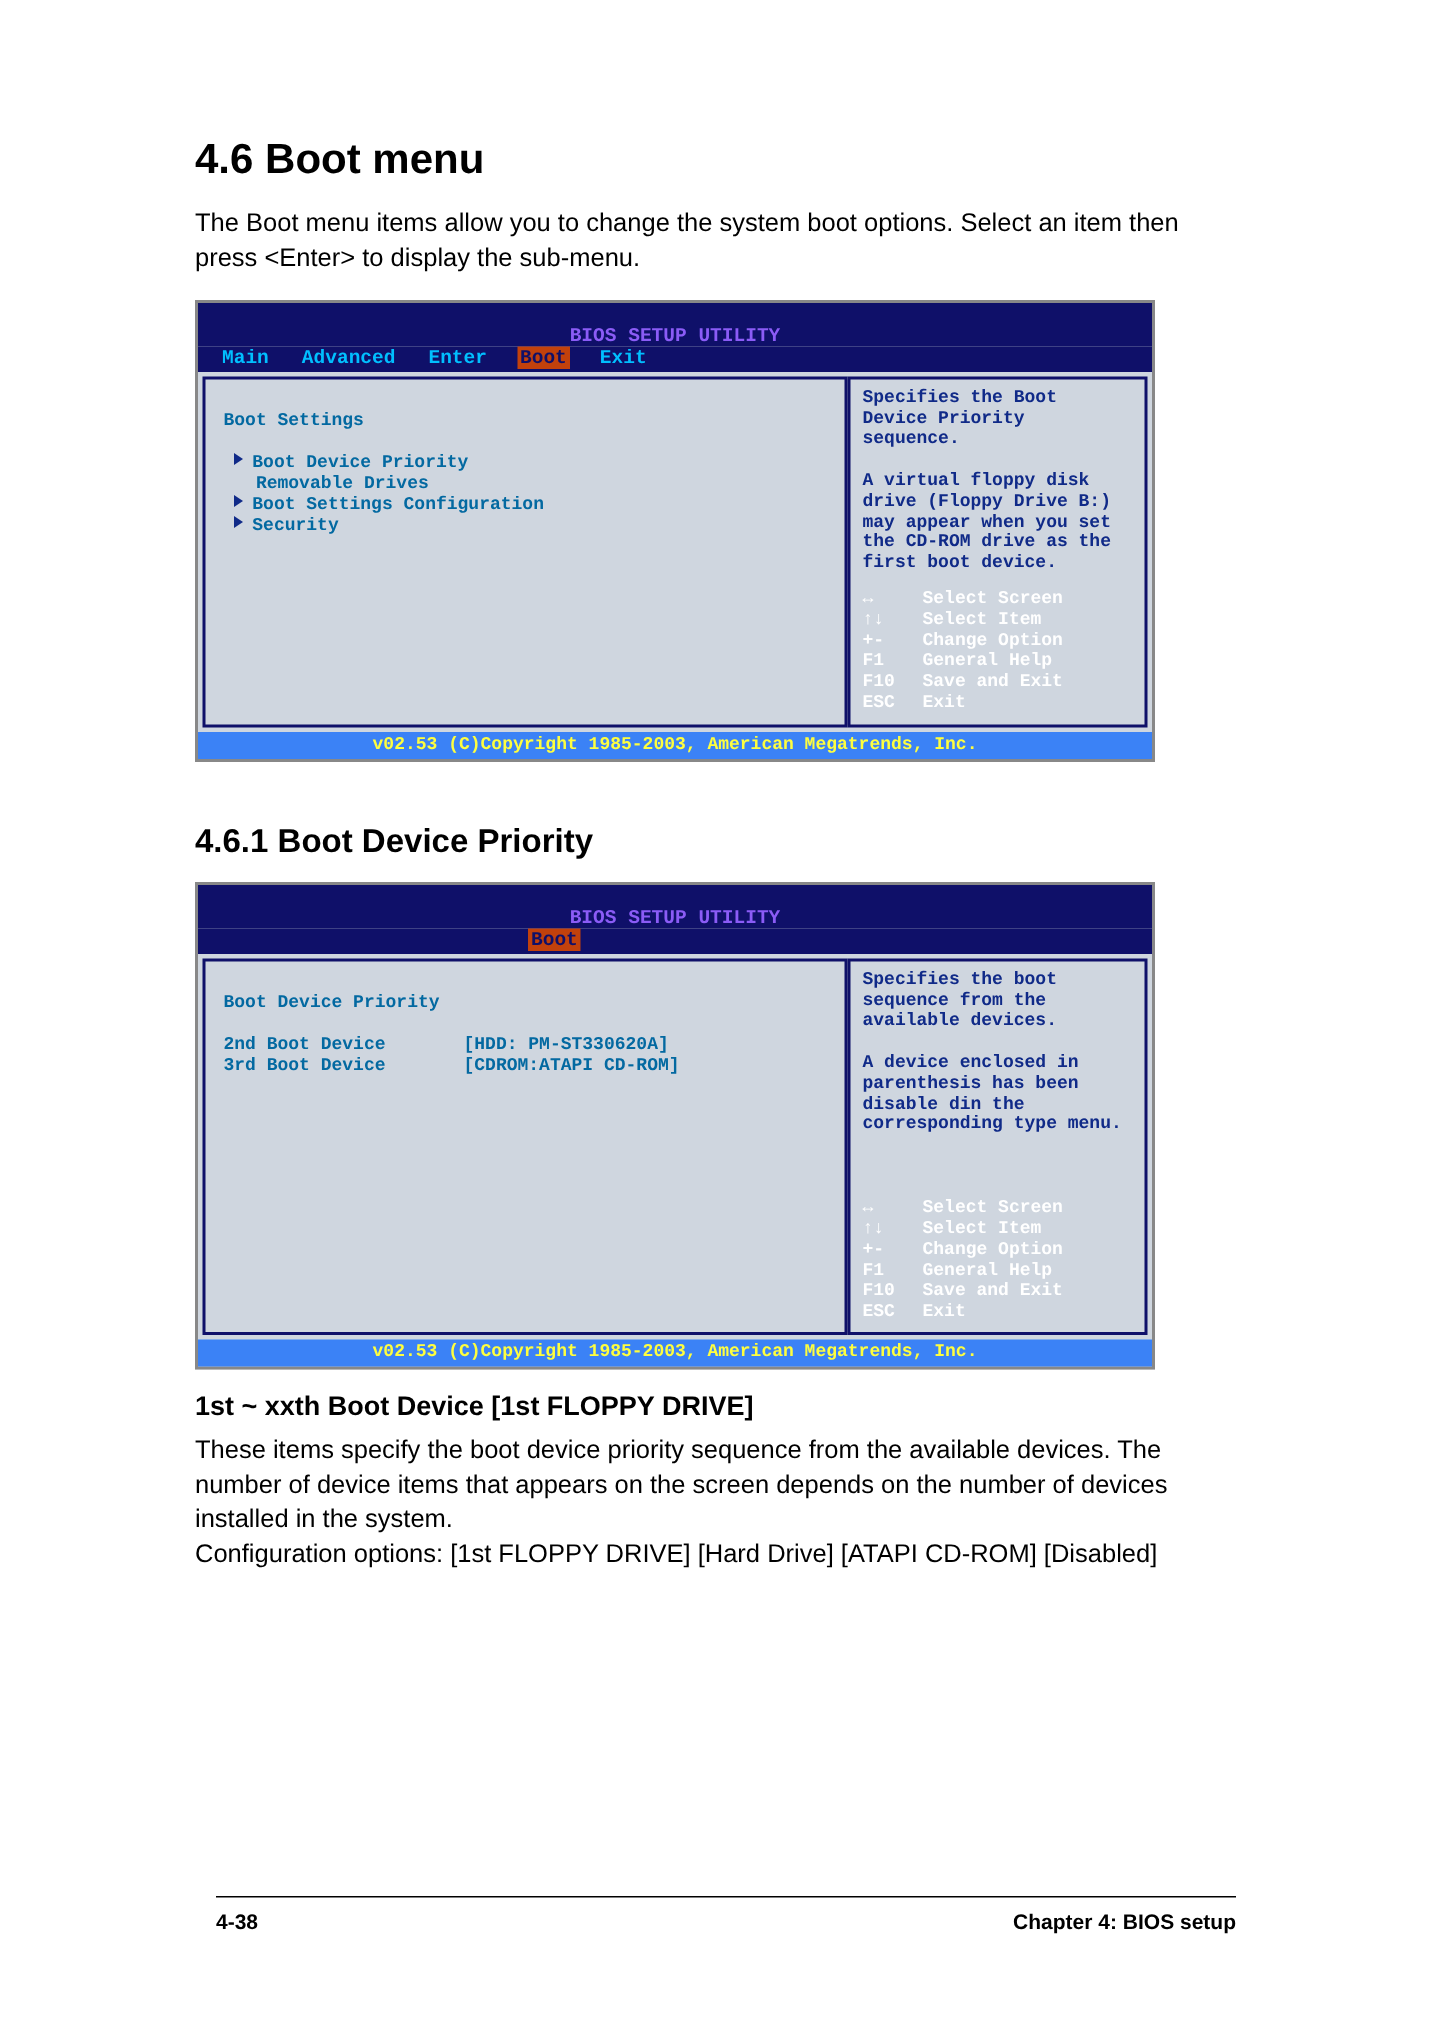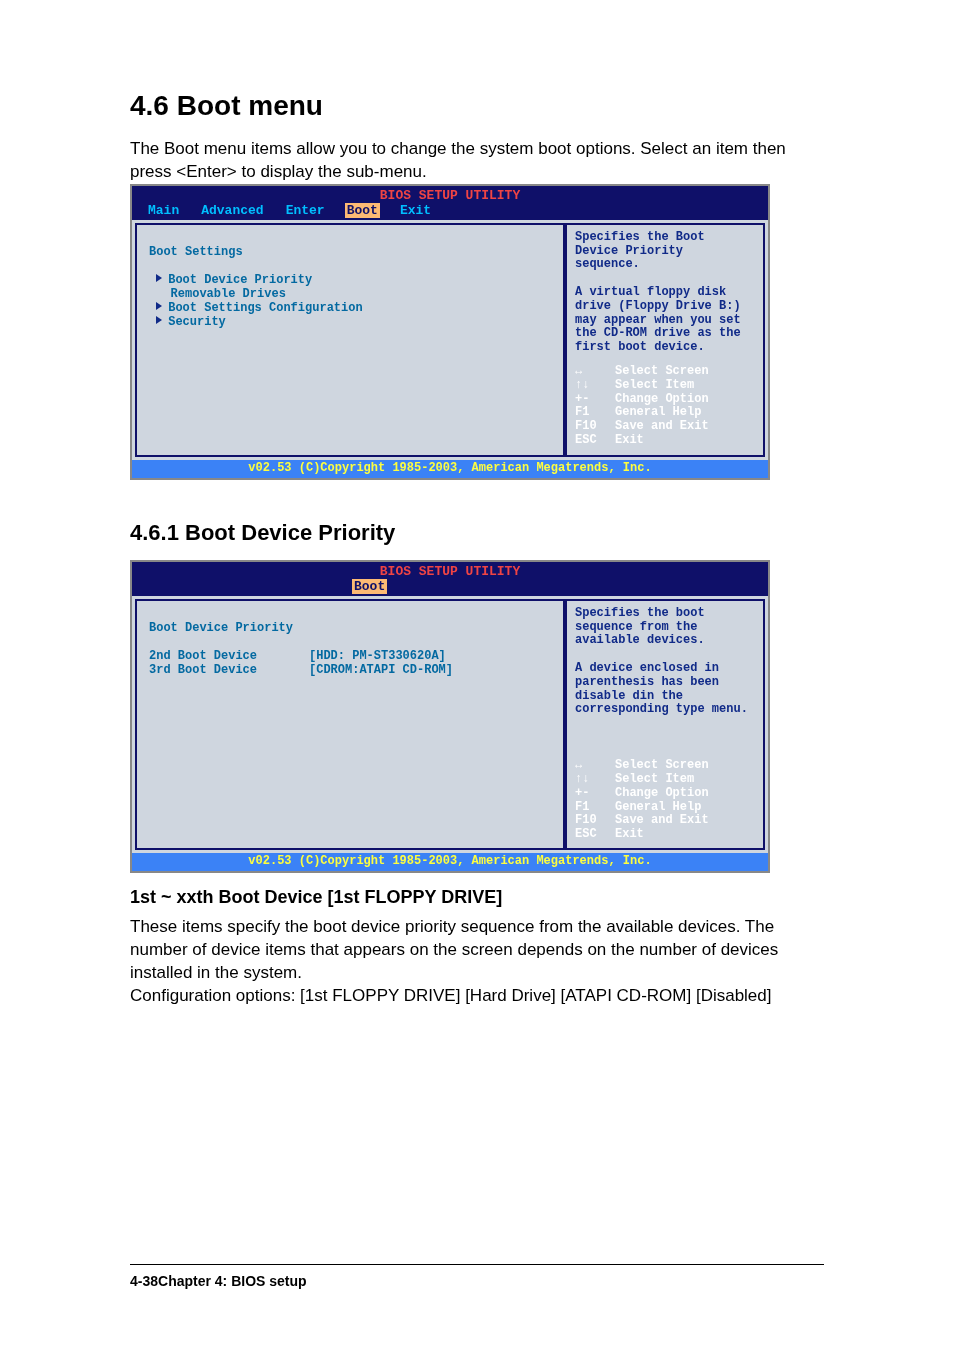--- a/index.html
+++ b/index.html
@@ -13,48 +13,49 @@
     padding: 90px 130px 60px 130px;
   }
   .heading1 {
     font-size: 28px;
     font-weight: bold;
     margin-bottom: 16px;
   }
   .intro {
     font-size: 17px;
     line-height: 1.35;
+    margin-bottom: 16px;
   }
   .bios-panel {
     border: 2px solid #888;
     width: 640px;
     background: #cfd6df;
   }
   .bios-title {
     text-align: center;
     font-family: "Courier New", monospace;
     font-weight: bold;
-    color: #ef4444;
+    color: #8b5cf6;
     font-size: 13px;
     background: #0f1069;
-    padding-top: 2px;
+    padding-top: 14px;
   }
   .bios-tabs {
     display: flex;
     background: #0f1069;
     color: #00bfff;
     font-family: Liberation Mono, monospace;
     font-weight: bold;
     font-size: 13px;
     padding: 0 14px 2px 14px;
     gap: 18px;
   }
   .bios-tabs.single { justify-content: flex-start; padding-left: 220px; }
   .bios-tab { padding: 0 2px; }
-  .bios-tab.active { background: #fdba74; color: #0f1069; }
+  .bios-tab.active { background: #c2410c; color: #0f1069; }
   .bios-body {
     display: flex;
     min-height: 240px;
   }
   .bios-left {
     flex: 1;
     border: 2px solid #0f1069;
     margin: 3px 0 3px 3px;
     padding: 6px 12px 6px 12px;
     font-family: "Courier New", monospace;
@@ -107,28 +108,29 @@
     font-weight: bold;
     margin: 14px 0 8px 0;
   }
   .body-text {
     font-size: 17px;
     line-height: 1.35;
   }
   .page-footer {
     position: absolute;
     bottom: 62px;
-    left: 130px;
+    left: 144px;
     right: 130px;
     border-top: 1px solid #000;
     padding-top: 8px;
     display: flex;
-    justify-content: flex-start;
+    justify-content: space-between;
     font-weight: bold;
     font-size: 14px;
+    gap: 14px;
   }
   .bios-left .row { display:flex; }
   .bios-left .lbl { width: 160px; }
 </style>
 </head>
 <body>
 
 <h1 class="heading1">4.6     Boot menu</h1>
 <p class="intro">The Boot menu items allow you to change the system boot options. Select an item then press &lt;Enter&gt; to display the sub-menu.</p>
 

